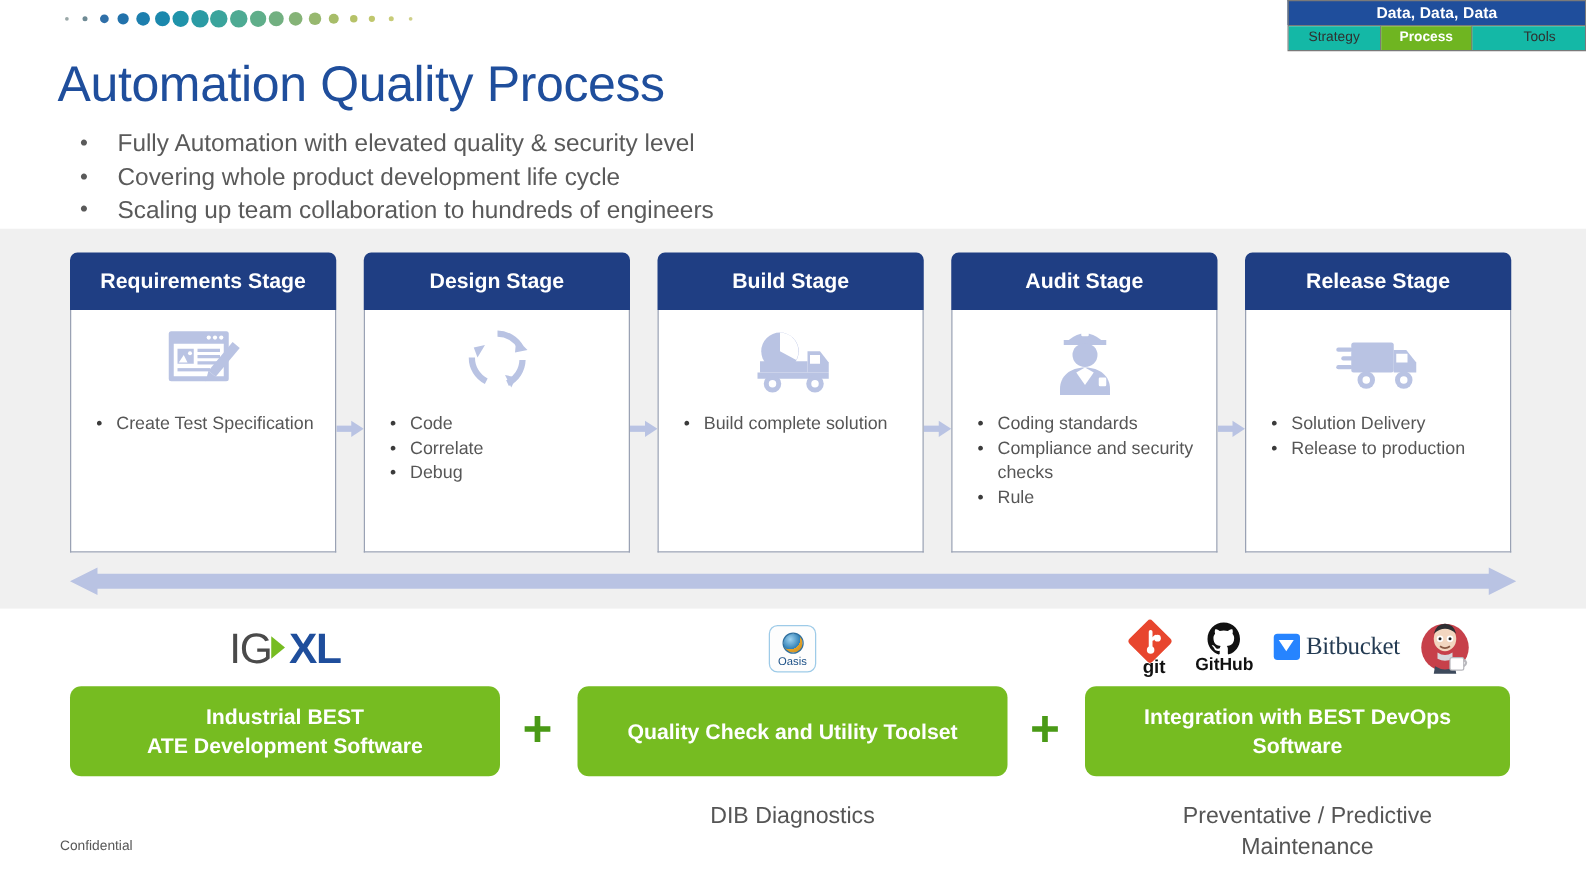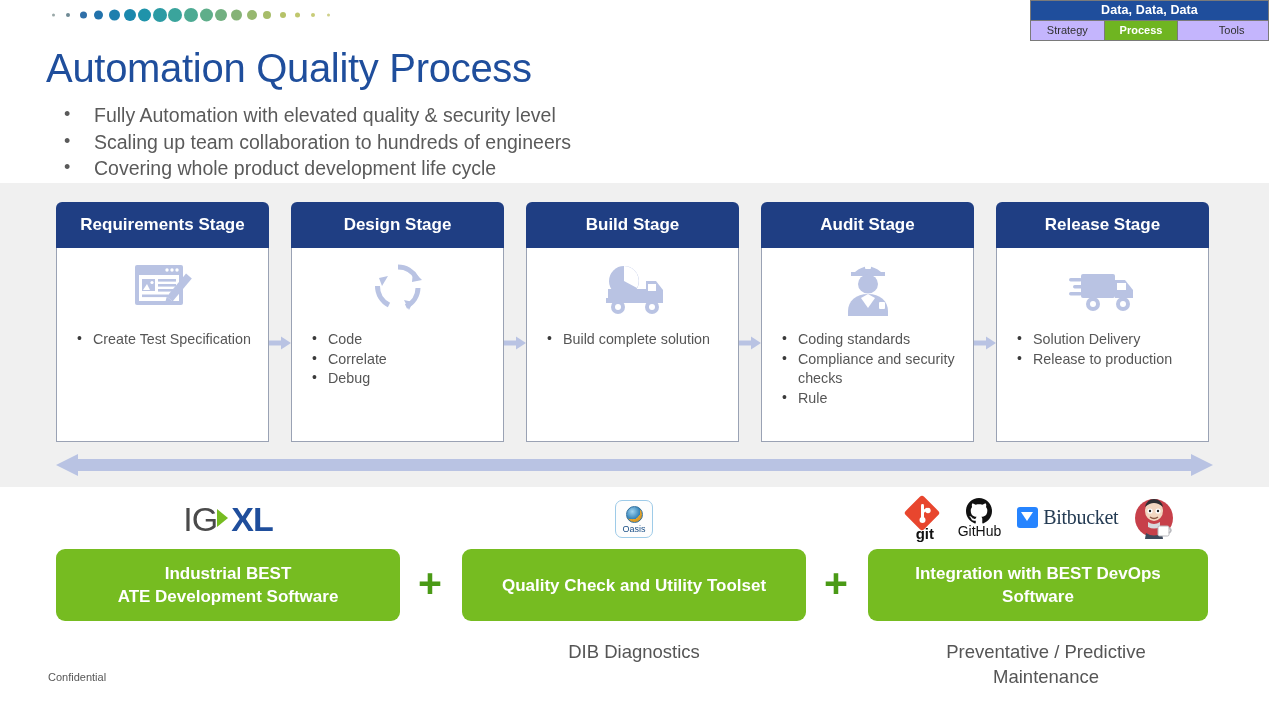--- a/index.html
+++ b/index.html
@@ -19,21 +19,21 @@
   #nav-widget { position: absolute; right: 0px; top: 0px; width: 239px; }
   #nav-title {
     background: #1f4e9c; color: #fff; text-align: center;
     font-size: 12.5px; font-weight: bold; padding: 2px 0 3px 0;
     border: 1px solid #7a7a7a; border-bottom: none;
     letter-spacing: .1px;
   }
   #nav-tabs { display: flex; border: 1px solid #7a7a7a; }
   #nav-tabs .tab {
     flex: 1; text-align: center; font-size: 11px; padding: 3px 0 4px 0;
-    background: #c4b5fd; color: #303030; border-right: 1px solid #7a7a7a;
+    background: #14b8a6; color: #303030; border-right: 1px solid #7a7a7a;
   }
   #nav-tabs .tab:last-child { border-right: none; padding-left: 17px; }
   #nav-tabs .tab.active { background: #6fb521; color: #ffffff; font-weight: bold; }
 
   
   #page-title {
     position: absolute; left: 46px; top: 46px;
     font-size: 40px; color: #1f4e9c; font-weight: normal;
     letter-spacing: -0.3px;
   }
@@ -119,21 +119,21 @@
     background: radial-gradient(circle at 35% 30%, #9fd3f0, #2f7fb5 55%, #e2a22c 56%, #c78a1c);
     border: 1px solid #2f6f9e;
   }
   .oasis-badge .oasis-text { font-size: 9px; font-weight: normal; color: #1a4f86; margin-top: 1px; }
 
   
   .git-logo { display: flex; flex-direction: column; }
   .git-word { font-size: 15px; font-weight: bold; color: #111; margin-top: -8px; margin-left: 14px; }
 
   .github-logo { display: flex; flex-direction: column; align-items: center; }
-  .github-word { font-size: 14px; font-weight: normal; color: #111; margin-top: -3px; }
+  .github-word { font-size: 14px; font-weight: bold; color: #111; margin-top: -3px; }
 
   .bitbucket-logo { display: flex; align-items: center; gap: 5px; font-family: Liberation Serif, serif; }
   .bb-mark { width: 21px; height: 21px; background: #2684ff; border-radius: 3px; position: relative; }
   .bb-mark::after {
     content: ""; position: absolute; left: 4px; top: 5px;
     border-left: 6.5px solid transparent; border-right: 6.5px solid transparent;
     border-top: 9px solid #ffffff;
   }
   .bb-word { font-size: 20px; color: #243b53; letter-spacing: -0.3px; }
 
@@ -172,22 +172,22 @@
       <div class="tab">Strategy</div>
       <div class="tab active">Process</div>
       <div class="tab">Tools</div>
     </div>
   </div>
 
   <h1 id="page-title">Automation Quality Process</h1>
 
   <ul id="intro-bullets">
     <li>Fully Automation with elevated quality &amp; security level</li>
+    <li>Covering whole product development life cycle</li>
     <li>Scaling up team collaboration to hundreds of engineers</li>
-    <li>Covering whole product development life cycle</li>
   </ul>
 
   <div id="stage-band">
 
     <div id="stages">
 
       <div class="stage-card">
         <div class="stage-head">Requirements Stage</div>
         <div class="stage-body">
           <div class="stage-icon">

